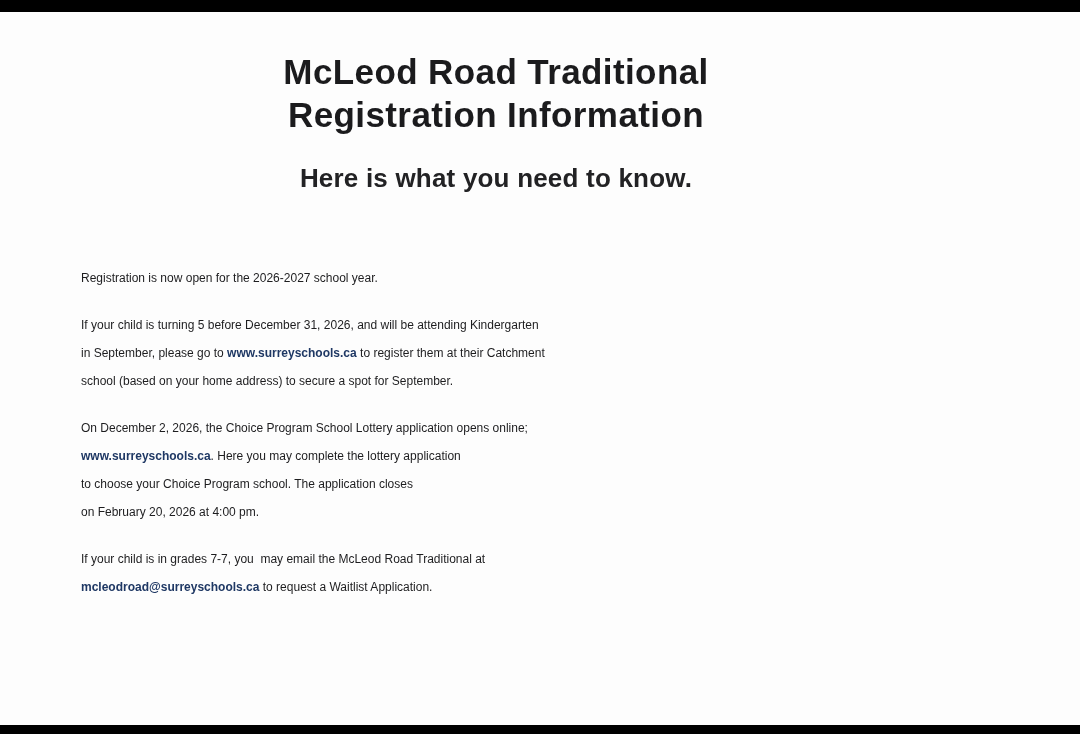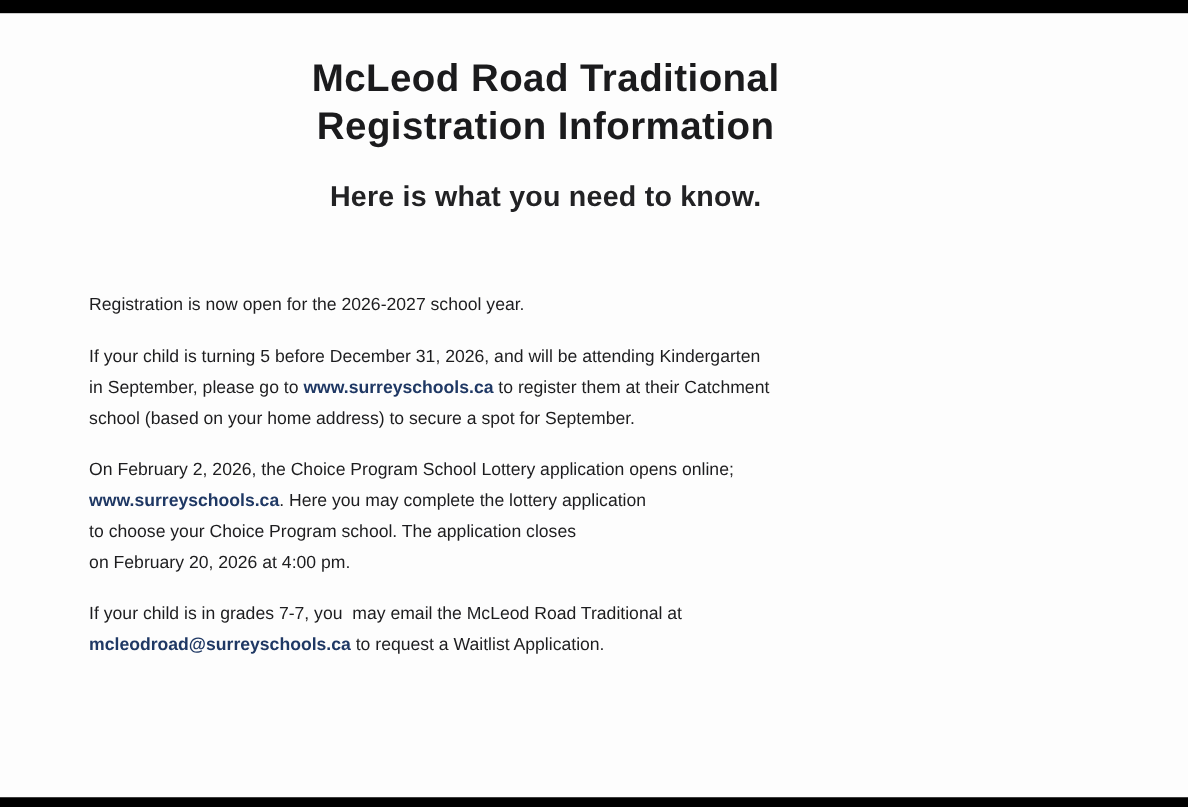--- a/index.html
+++ b/index.html
@@ -52,21 +52,21 @@
     font-size: 26px;
     line-height: 30px;
     font-weight: 700;
     letter-spacing: 0.2px;
     color: #222224;
   }
 
   .body-block {
     width: 960px;
     margin: 71px 0 0 63px;
-    font-size: 16px;
+    font-size: 12px;
     line-height: 28px;
     color: #1d1d1f;
   }
   .body-block p {
     margin: 0 0 19px 0;
     white-space: pre-wrap;
   }
   .link {
     color: #1f3864;
     font-weight: 700;
@@ -89,21 +89,21 @@
   </div>
 
   <div class="body-block">
 
     <p><span>Registration is now open for the 2026-2027 school year.</span></p>
 
     <p><span>If your child is turning 5 before December 31, 2026, and will be attending Kindergarten
 in September, please go to </span><a class="link">www.surreyschools.ca</a><span> to register them at their Catchment
 school (based on your home address) to secure a spot for September.</span></p>
 
-    <p><span>On February 2, 2026, the Choice Program School Lottery application opens online;
+    <p><span>On December 2, 2026, the Choice Program School Lottery application opens online;
 </span><a class="link">www.surreyschools.ca</a><span>. Here you may complete the lottery application
 to choose your Choice Program school. The application closes
 on February 20, 2026 at 4:00 pm.</span></p>
 
     <p><span>If your child is in grades 7-7, you  may email the McLeod Road Traditional at
 </span><a class="link">mcleodroad@surreyschools.ca</a><span> to request a Waitlist Application.</span></p>
 
   </div>
 
 </div>

